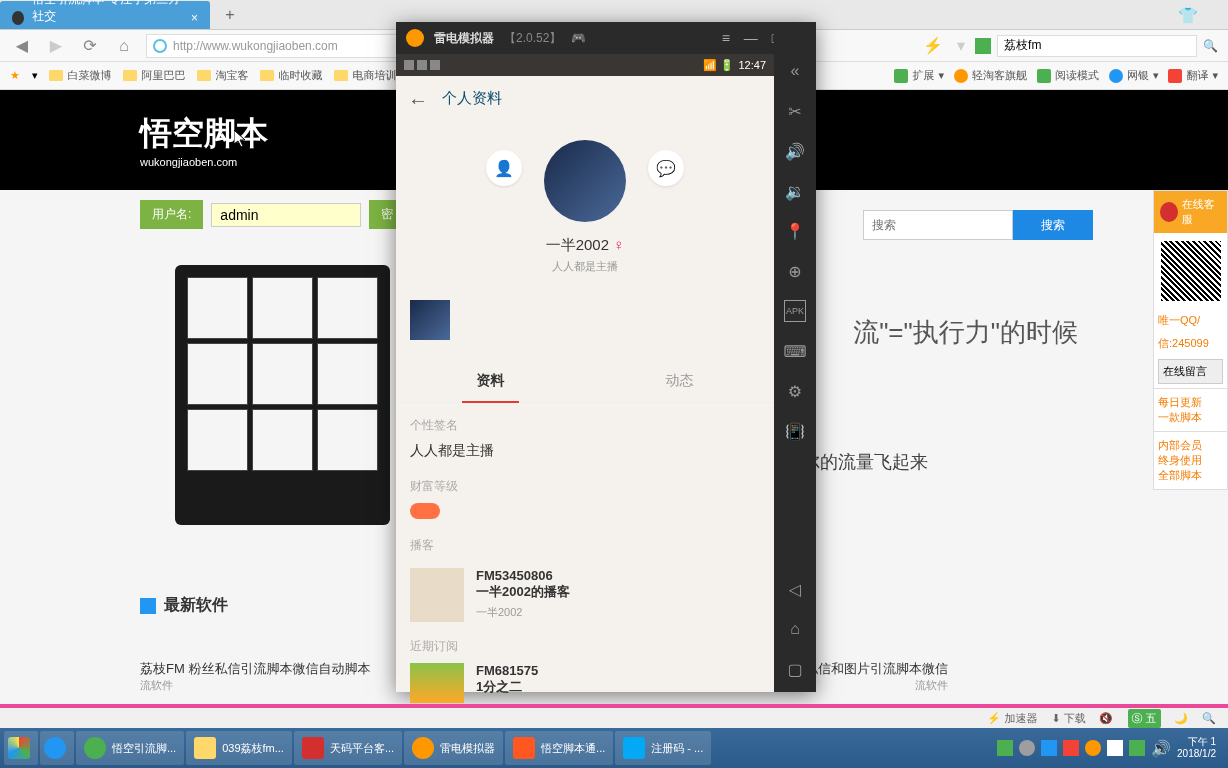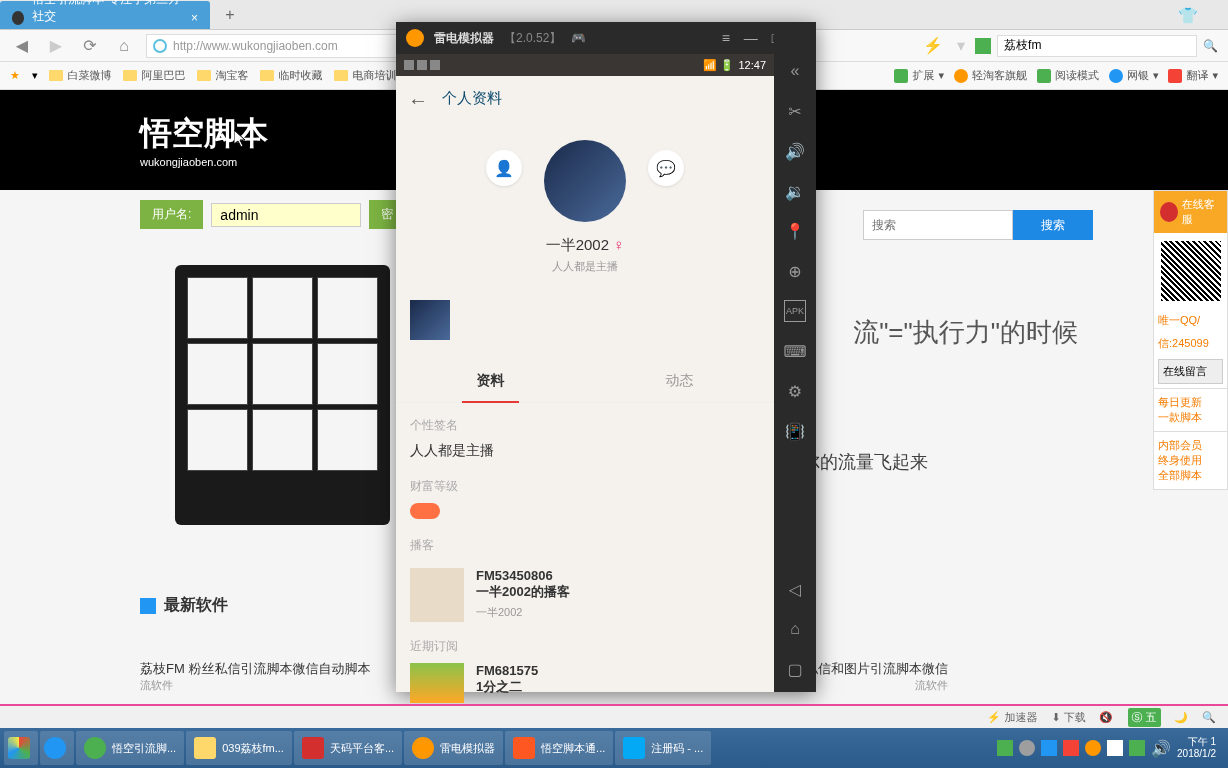--- a/index.html
+++ b/index.html
@@ -111,21 +111,21 @@
 
 .fm-item { display: flex; padding: 10px 14px; gap: 12px; }
 .fm-thumb { width: 54px; height: 54px; background: #e8dcc8; }
 .fm-info { flex: 1; }
 .fm-id { font-size: 13px; color: #333; font-weight: bold; }
 .fm-name { font-size: 13px; color: #333; font-weight: bold; }
 .fm-sub { font-size: 11px; color: #999; margin-top: 4px; }
 .fm-thumb2 { width: 54px; height: 40px; background: linear-gradient(#8bc34a, #ffa726); }
 
 
-.browser-status { position: absolute; bottom: 40px; left: 0; right: 0; height: 24px; background: #f0f0f0; border-top: 2px solid #ec4899; display: flex; align-items: center; justify-content: flex-end; padding: 0 12px; gap: 14px; font-size: 11px; color: #666; }
+.browser-status { position: absolute; bottom: 40px; left: 0; right: 0; height: 24px; background: #f0f0f0; border-top: 4px solid #ec4899; display: flex; align-items: center; justify-content: flex-end; padding: 0 12px; gap: 14px; font-size: 11px; color: #666; }
 
 
 .taskbar { position: absolute; bottom: 0; left: 0; right: 0; height: 40px; background: linear-gradient(#3a6a9a, #2a5a8a); display: flex; align-items: center; padding: 0 4px; gap: 2px; }
 .tb-item { height: 34px; background: rgba(255,255,255,0.15); display: flex; align-items: center; padding: 0 8px; gap: 6px; font-size: 11px; color: #fff; border-radius: 2px; min-width: 40px; }
 .tb-icon { width: 22px; height: 22px; border-radius: 3px; }
 .tb-tray { margin-left: auto; display: flex; align-items: center; gap: 6px; padding-right: 8px; }
 .tray-icon { width: 16px; height: 16px; }
 .tb-time { color: #fff; font-size: 10px; text-align: right; line-height: 1.2; }
 
 .cursor { position: absolute; left: 234px; top: 130px; width: 14px; height: 18px; pointer-events: none; z-index: 100; }

